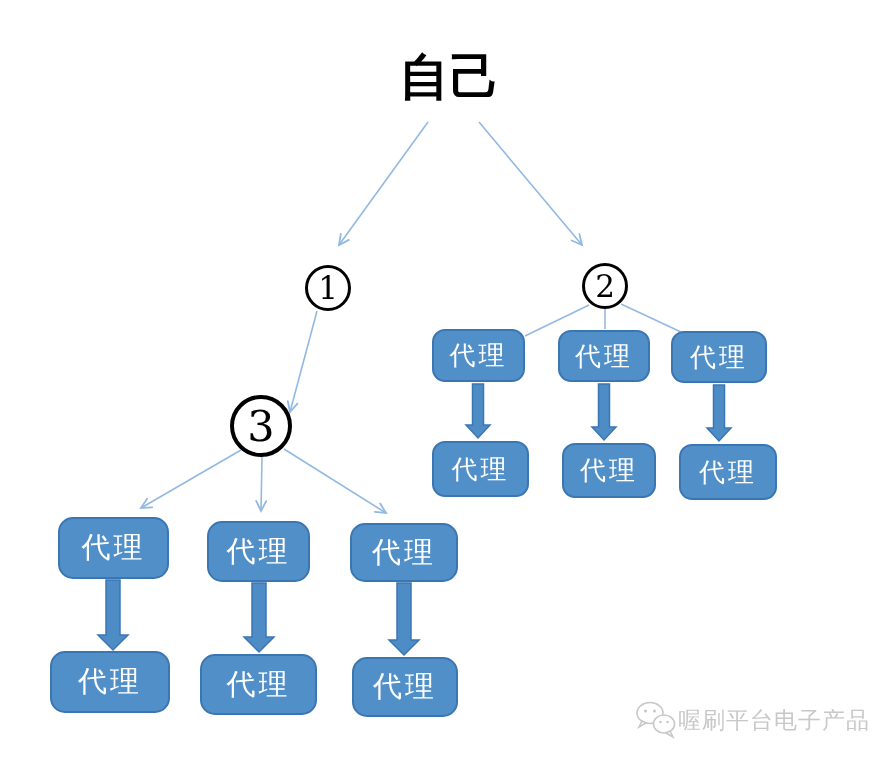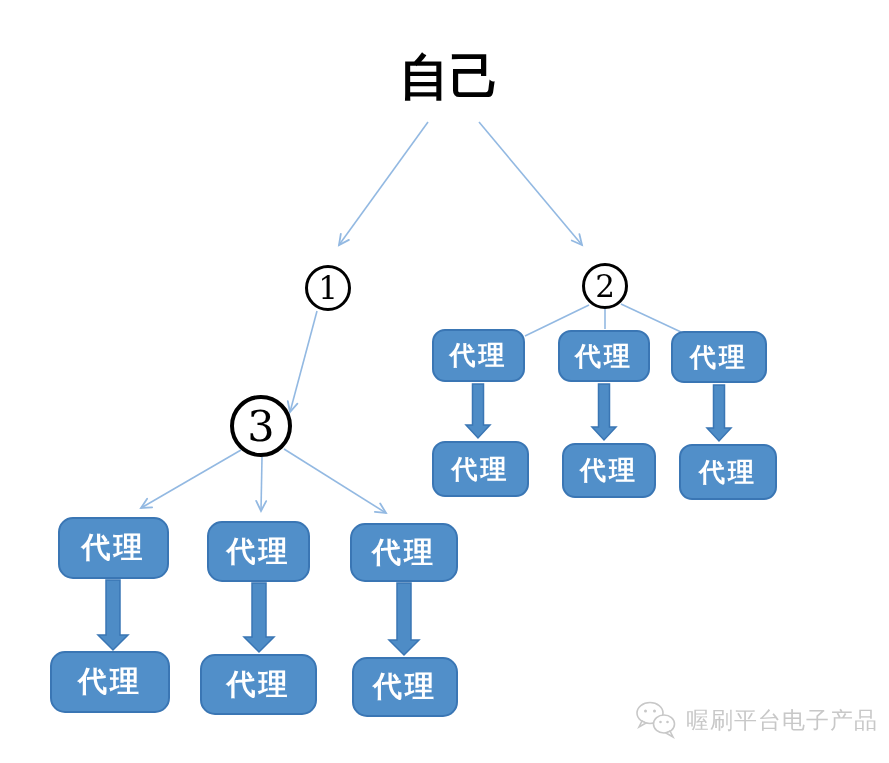--- a/index.html
+++ b/index.html
@@ -8,38 +8,38 @@
     overflow:hidden; font-family:"DejaVu Serif", serif;border-radius:13px;
   }
   .connector-layer { position:absolute; left:0; top:0; width:889px; height:763px; }
   .thin-line   { stroke:var(--connector-blue); stroke-width:1.6; fill:none; }
   .marker-path { stroke:var(--connector-blue); stroke-width:1.8; fill:none; stroke-linecap:round; }
   .block-arrow { fill:var(--arrow-fill); stroke:var(--arrow-border); stroke-width:1.5; }
   .node-box {
     position:absolute; background:var(--box-fill);
     border:2px solid var(--box-border); border-radius:13px;
     color:var(--box-text); display:flex; align-items:center; justify-content:center;
-    letter-spacing:3px; box-sizing:border-box;font-weight:bold;
+    letter-spacing:3px; box-sizing:border-box;
   }
   .box-sm { font-size:26px; }
   .box-lg { font-size:29px; border-radius:15px; }
   .circle-node {
     position:absolute; border-radius:50%; border:3px solid var(--circle-border);
     background:#ffffff; color:#000000;
     display:flex; align-items:center; justify-content:center;
     box-sizing:border-box; font-family:"DejaVu Serif", serif;
   }
   .circle-sm { font-size:31px; }
   .circle-lg { border-width:4px; font-size:43px; }
   .diagram-title {
     position:absolute; color:var(--title-text); font-weight:bold;
     font-size:50px; letter-spacing:1px; white-space:nowrap;
   }
   .watermark {
-    position:absolute; display:flex; align-items:center; gap:8px;
+    position:absolute; display:flex; align-items:center; 
     color:var(--watermark-gray);
     font-family:"DejaVu Sans", sans-serif; font-size:23px; letter-spacing:1px;
     text-shadow:1px 1px 0 #ffffff;
     white-space:nowrap;
   }
   .wm-icon { flex:0 0 auto; }
   .wm-bubble { fill:#ffffff; stroke:var(--watermark-gray); stroke-width:1.6; }
   .wm-eye { fill:var(--watermark-gray); }
 </style>
 </head>

